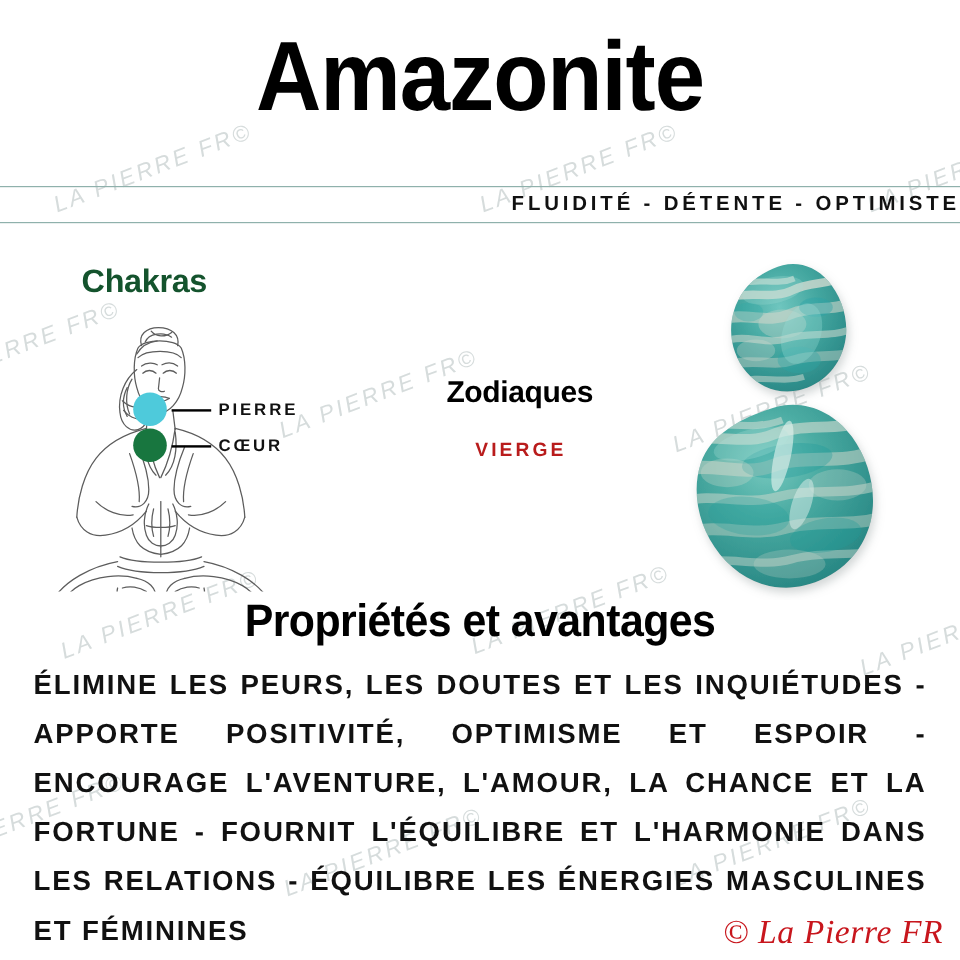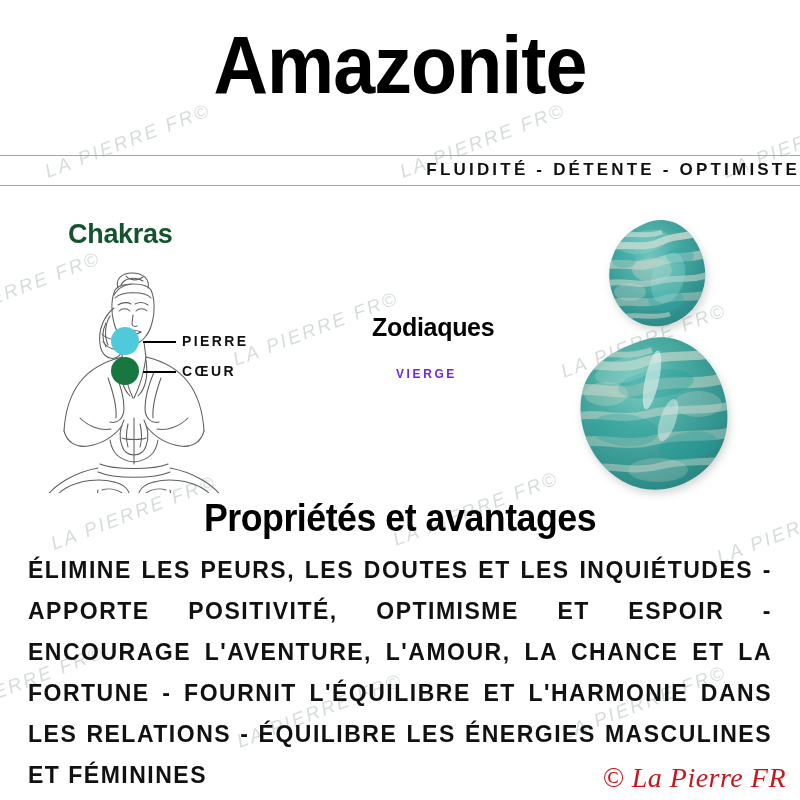--- a/index.html
+++ b/index.html
@@ -96,24 +96,24 @@
     font-size: 25px;
     font-weight: bold;
     color: #000000;
     letter-spacing: -.3px;
     z-index: 10;
   }
   .zodiac-sign {
     position: absolute;
     left: 396px;
     top: 367px;
-    font-size: 12px;
+    font-size: 16px;
     font-weight: bold;
     letter-spacing: 2.6px;
-    color: #6d28d9;
+    color: #b91c1c;
     z-index: 10;
   }
 
   
   .figure-wrap {
     position: absolute;
     left: 18px;
     top: 268px;
     width: 230px;
     height: 225px;

